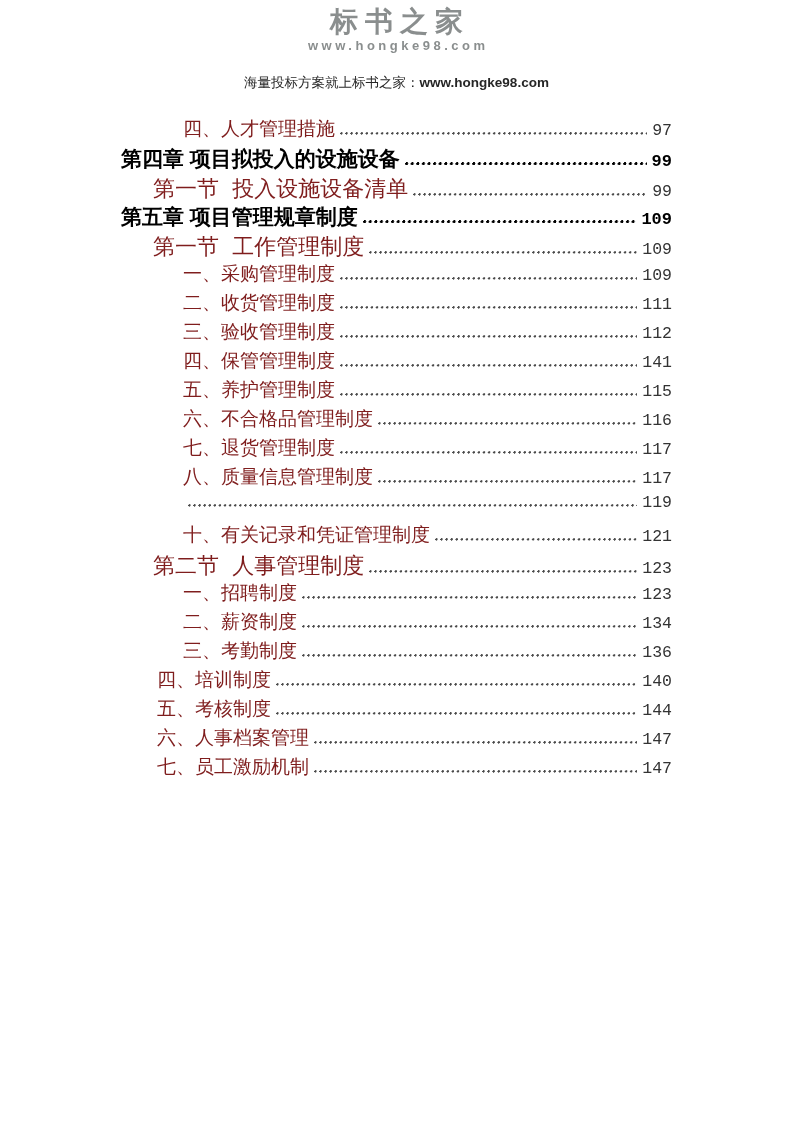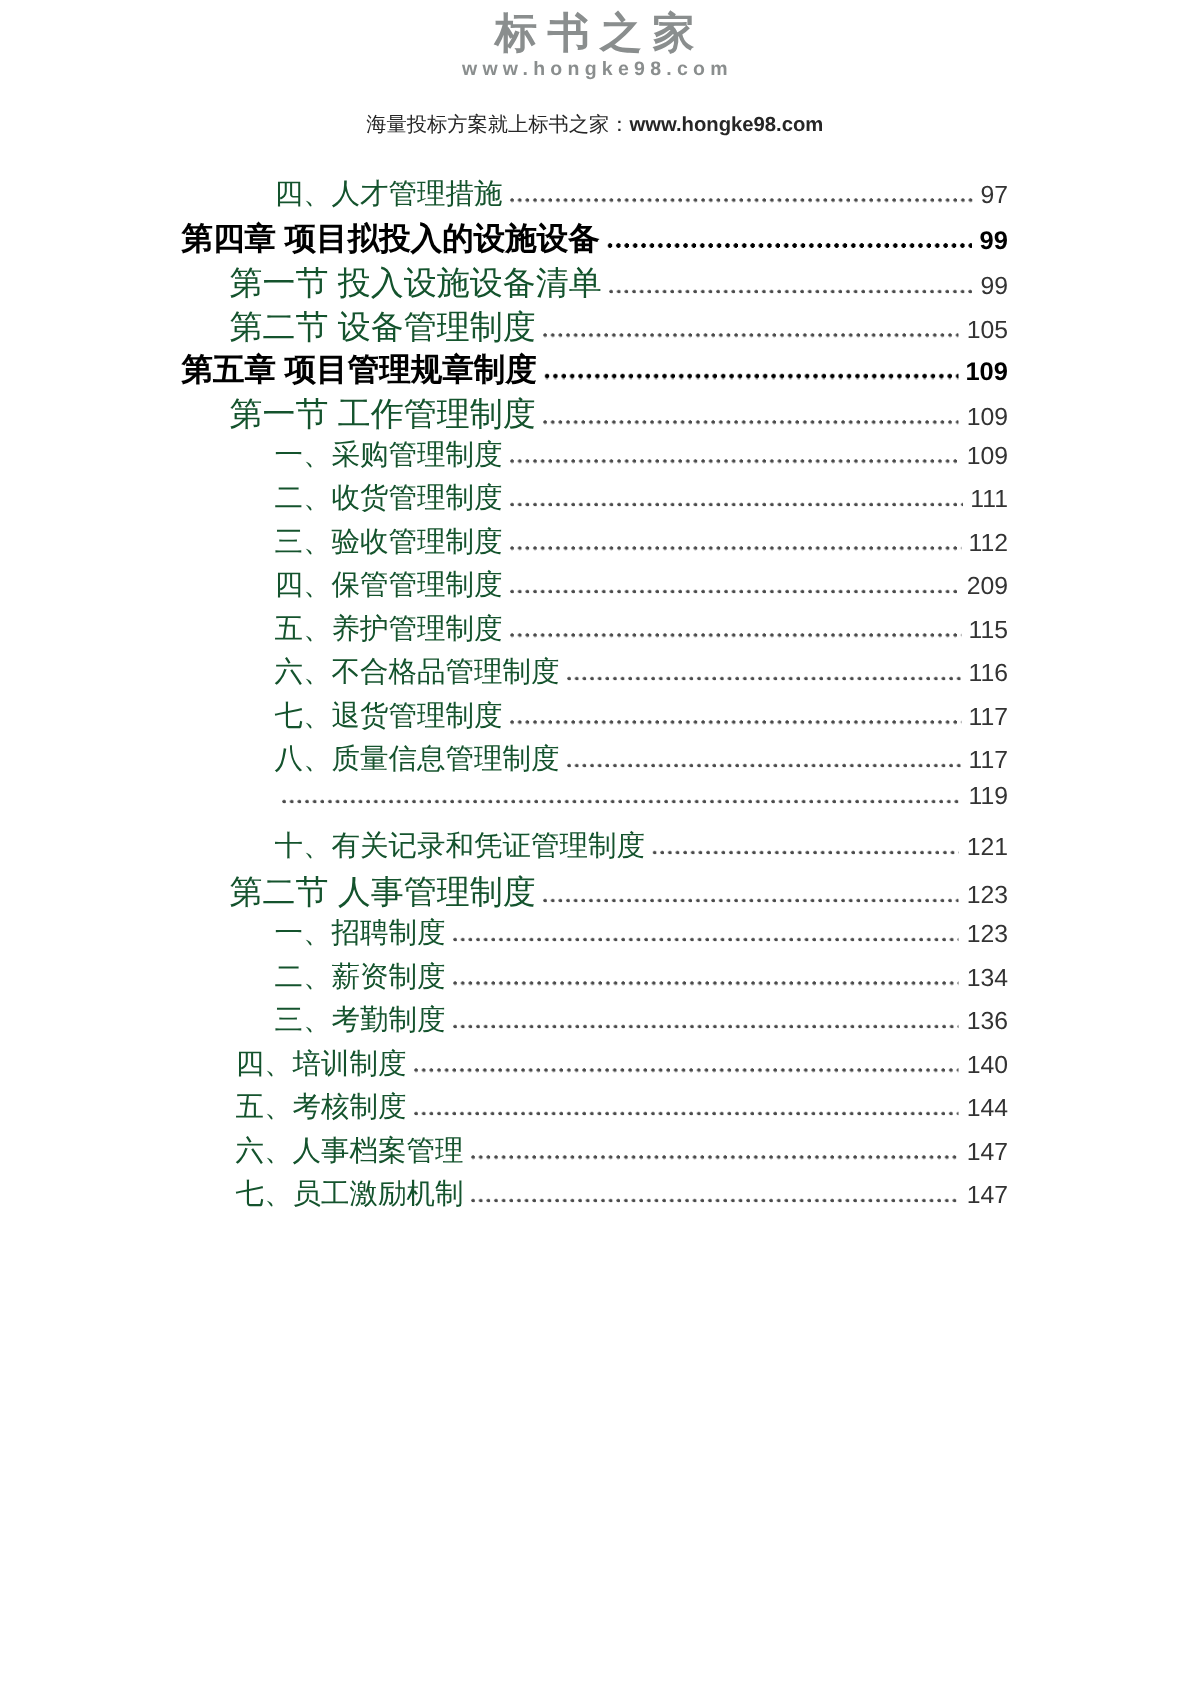--- a/index.html
+++ b/index.html
@@ -34,27 +34,27 @@
 
   
   .toc{margin:17px 121px 0 121px;width:551px;}
   .toc-row{
     display:flex;align-items:baseline;
     height:29px;padding-top:8px; 
     cursor:pointer;
   }
   .toc-title{
     white-space:nowrap;
-    color:#14532d;
-    font-family:Liberation Sans, sans-serif;
+    color:#7f1d1d;
+    font-family:Liberation Mono, monospace;
     font-size:19px;
   }
   .toc-page{
     white-space:nowrap;margin-left:2px;
-    font-family:Liberation Sans, sans-serif;
+    font-family:Liberation Mono, monospace;
     font-size:16.5px;color:var(--page-num);
   }
   .dots{
     flex:1;min-width:6px;height:3px;margin:0 3px 0 5px;
     background-image:radial-gradient(circle at 1.4px 1.4px,#4a4a4a 1.05px,rgba(0,0,0,0) 1.35px);
     background-size:5.1px 3px;background-repeat:repeat-x;background-position:left bottom;
   }
 
   
   .lvl0 .toc-title{
@@ -99,25 +99,20 @@
       <div class="toc-row lvl0">
       <span class="toc-title">第四章 项目拟投入的设施设备</span>
       <span class="dots"></span>
       <span class="toc-page">99</span>
     </div>
       <div class="toc-row lvl1">
       <span class="toc-title">第一节 投入设施设备清单</span>
       <span class="dots"></span>
       <span class="toc-page">99</span>
     </div>
-      <div class="toc-row lvl1">
-      <span class="toc-title">第二节 设备管理制度</span>
-      <span class="dots"></span>
-      <span class="toc-page">105</span>
-    </div>
       <div class="toc-row lvl0">
       <span class="toc-title">第五章 项目管理规章制度</span>
       <span class="dots"></span>
       <span class="toc-page">109</span>
     </div>
       <div class="toc-row lvl1">
       <span class="toc-title">第一节 工作管理制度</span>
       <span class="dots"></span>
       <span class="toc-page">109</span>
     </div>
@@ -132,21 +127,21 @@
       <span class="toc-page">111</span>
     </div>
       <div class="toc-row lvl2">
       <span class="toc-title">三、验收管理制度</span>
       <span class="dots"></span>
       <span class="toc-page">112</span>
     </div>
       <div class="toc-row lvl2">
       <span class="toc-title">四、保管管理制度</span>
       <span class="dots"></span>
-      <span class="toc-page">209</span>
+      <span class="toc-page">141</span>
     </div>
       <div class="toc-row lvl2">
       <span class="toc-title">五、养护管理制度</span>
       <span class="dots"></span>
       <span class="toc-page">115</span>
     </div>
       <div class="toc-row lvl2">
       <span class="toc-title">六、不合格品管理制度</span>
       <span class="dots"></span>
       <span class="toc-page">116</span>

